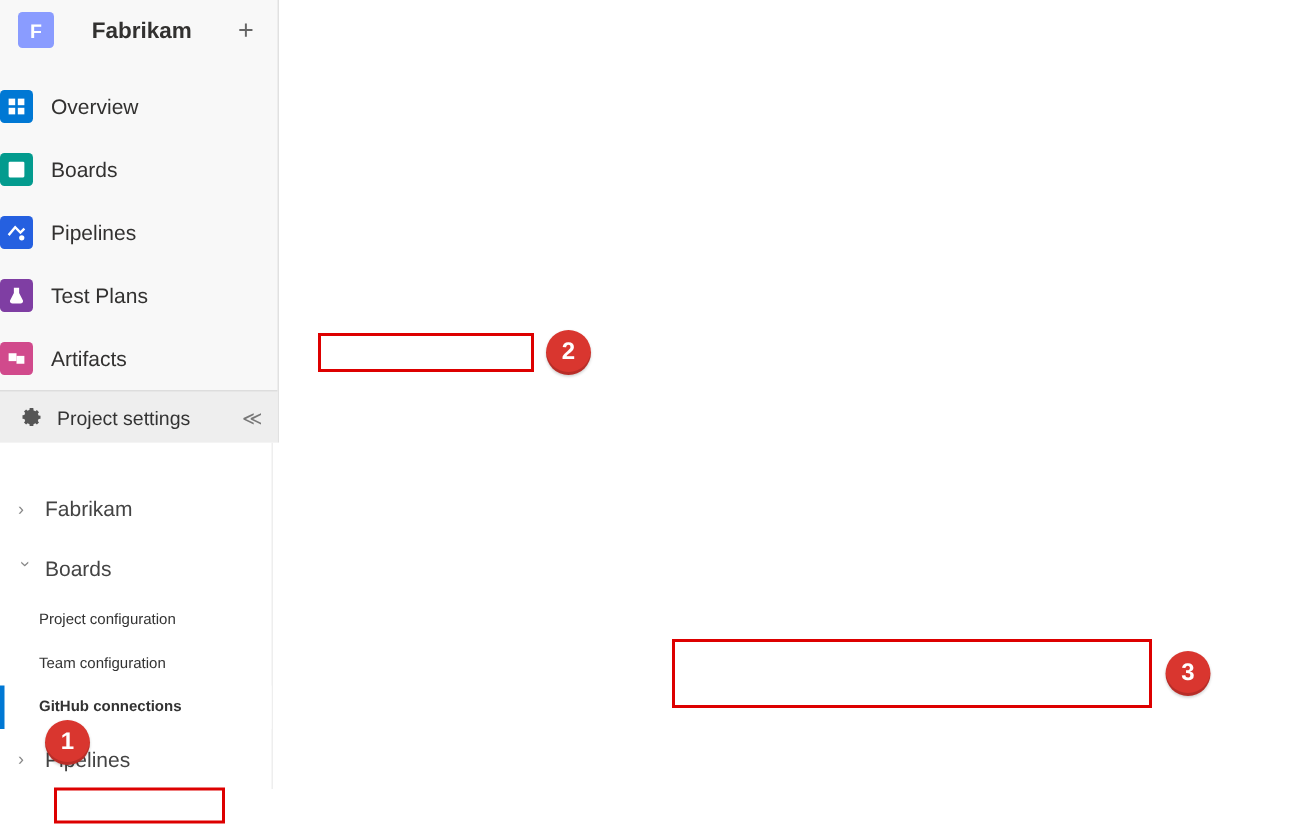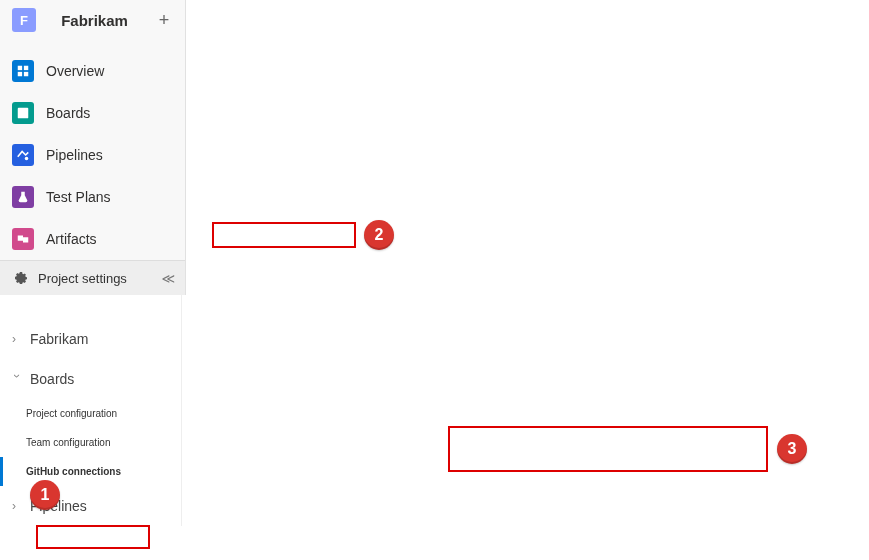--- a/index.html
+++ b/index.html
@@ -40,21 +40,21 @@
   .proj-name { font-weight: 600; font-size: 15px; flex: 1; text-align: center; }
   .plus-btn {
     width: 22px; height: 22px;
     display: flex; align-items: center; justify-content: center;
     color: #666; font-size: 18px; cursor: pointer;
   }
   .nav-list { padding-top: 8px; }
   .nav-item {
     display: flex; align-items: center;
     gap: 12px;
-    padding: 10px 12px 10px 12px;
+    padding: 10px 12px 10px 0;
     cursor: pointer;
     color: #323130;
   }
   .nav-item .nic { width: 22px; height: 22px; display: flex; align-items: center; justify-content: center; border-radius: 3px; }
   .nav-item span.lbl { font-size: 14px; }
   .nic-overview { background: #0078d4; }
   .nic-boards { background: #039b8e; }
   .nic-repos { background: #e8502f; }
   .nic-pipelines { background: #2560e0; }
   .nic-tests { background: #7f3ea3; }

